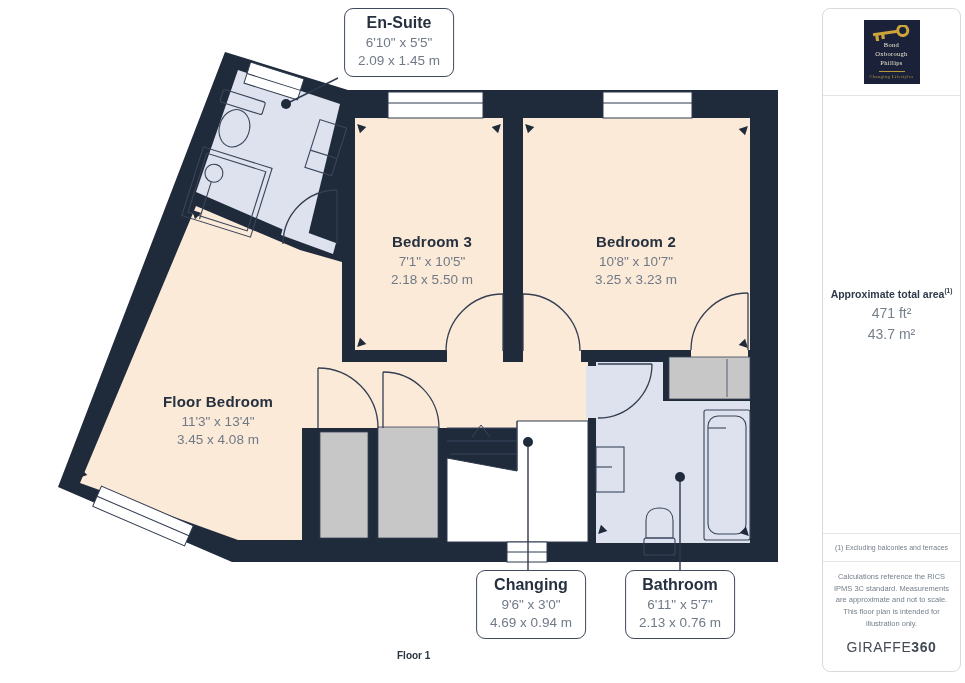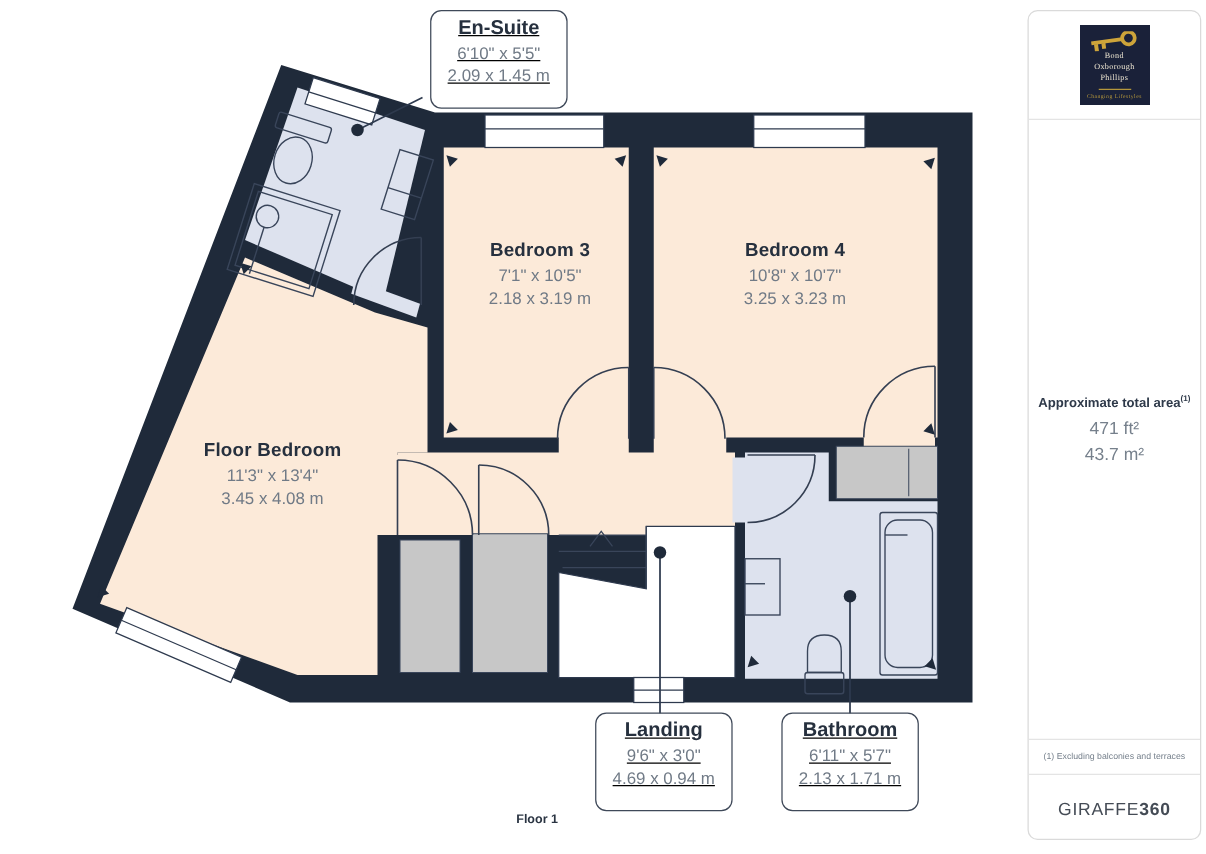--- a/index.html
+++ b/index.html
@@ -1,26 +1,26 @@
 <!DOCTYPE html>
 <html><head>
 <meta charset="utf-8">
 <style>
   html,body{margin:0;padding:0}
   body{width:965px;height:683px;background:#ffffff;position:relative;overflow:hidden;
        font-family:"Liberation Sans",sans-serif;}
   .plan-svg{position:absolute;left:0;top:0;}
-  .room-lbl{position:absolute;transform:translateX(-50%);text-align:center;}
+  .room-lbl{position:absolute;transform:translateX(-50%);text-align:center;margin-top:41px;}
   .room-lbl .t{font-size:15px;font-weight:700;color:#26303e;letter-spacing:.2px;}
   .room-lbl .d{font-size:13.5px;color:#707a86;margin-top:3px;line-height:1.32;}
   .callout{position:absolute;transform:translateX(-50%);background:#fff;border:1.6px solid #3f4959;
-           border-radius:9px;padding:5px 13px 16px;text-align:center;white-space:nowrap;text-decoration:underline;}
+           border-radius:9px;padding:5px 13px 6px;text-align:center;white-space:nowrap;}
   .callout .t{font-size:16px;font-weight:700;color:#26303e;}
   .callout .d{font-size:13.5px;color:#707a86;margin-top:2px;line-height:1.35;}
-  .floor-tag{position:absolute;left:397px;top:650px;font-size:10px;font-weight:700;color:#2a3442;margin-left:16px;}
+  .floor-tag{position:absolute;left:397px;top:650px;font-size:10px;font-weight:700;color:#2a3442;}
   .sidebar{position:absolute;left:822px;top:8px;width:139px;height:664px;border:1px solid #dadada;
            border-radius:8px;background:#fff;display:flex;flex-direction:column;box-sizing:border-box;}
   .sb-logo{height:86px;display:flex;align-items:center;justify-content:center;}
   .logo-box{width:56px;height:64px;background:#1a2139;display:flex;flex-direction:column;
             align-items:center;justify-content:center;}
   .logo-line{font-family:"Liberation Serif",serif;font-size:6.5px;color:#eee6d2;line-height:1.35;letter-spacing:.3px;}
   .logo-rule{width:26px;height:1px;background:#b5973c;margin:3px 0 2px;}
   .logo-tag{font-family:"Liberation Serif",serif;font-size:4.5px;color:#b5973c;letter-spacing:.4px;}
   .sb-div{border-top:1px solid #e4e4e4;}
   .sb-area{flex:1;display:flex;flex-direction:column;align-items:center;justify-content:center;}
@@ -178,26 +178,26 @@
       <circle cx="528" cy="442" r="5" fill="#1f2a3a" stroke="none"></circle>
     <line x1="680" y1="477" x2="680" y2="574"></line>
       <circle cx="680" cy="477" r="5" fill="#1f2a3a" stroke="none"></circle>
   </g>
 </svg>
 
 <div class="room-lbl" style="left:432px;top:192px">
   <div class="t">Bedroom 3</div>
   <div class="d">
     <div>7'1" x 10'5"</div>
-    <div>2.18 x 3.19 m</div>
+    <div>2.18 x 5.50 m</div>
   </div>
 </div>
 
 <div class="room-lbl" style="left:636px;top:192px">
-  <div class="t">Bedroom 4</div>
+  <div class="t">Bedroom 2</div>
   <div class="d">
     <div>10'8" x 10'7"</div>
     <div>3.25 x 3.23 m</div>
   </div>
 </div>
 
 <div class="room-lbl" style="left:218px;top:352px">
   <div class="t">Floor Bedroom</div>
   <div class="d">
     <div>11'3" x 13'4"</div>
@@ -207,32 +207,32 @@
 
 <div class="callout" style="left:399px;top:8px">
   <div class="t">En-Suite</div>
   <div class="d">
     <div>6'10" x 5'5"</div>
     <div>2.09 x 1.45 m</div>
   </div>
 </div>
 
 <div class="callout" style="left:531px;top:570px">
-  <div class="t">Landing</div>
+  <div class="t">Changing</div>
   <div class="d">
     <div>9'6" x 3'0"</div>
     <div>4.69 x 0.94 m</div>
   </div>
 </div>
 
 <div class="callout" style="left:680px;top:570px">
   <div class="t">Bathroom</div>
   <div class="d">
     <div>6'11" x 5'7"</div>
-    <div>2.13 x 1.71 m</div>
+    <div>2.13 x 0.76 m</div>
   </div>
 </div>
 
 <div class="floor-tag">Floor 1</div>
 
 <div class="sidebar">
   <div class="sb-logo">
     <div class="logo-box">
       <svg width="40" height="16" viewBox="0 0 40 16">
         <g transform="rotate(-8 20 8)">
@@ -254,17 +254,18 @@
     <div class="area-title">
       <span>Approximate total area</span><sup>(1)</sup>
     </div>
     <div class="area-val">471 ft²</div>
     <div class="area-val">43.7 m²</div>
   </div>
   <div class="sb-div"></div>
   <div class="sb-note">(1) Excluding balconies and terraces</div>
   <div class="sb-div"></div>
   <div class="sb-disc">
+    <span>Calculations reference the RICS IPMS 3C standard. Measurements are approximate and not to scale. This floor plan is intended for illustration only.</span>
     <div class="sb-brand">
       <span>GIRAFFE</span><b>360</b>
     </div>
   </div>
 </div>
 
 </body></html>

